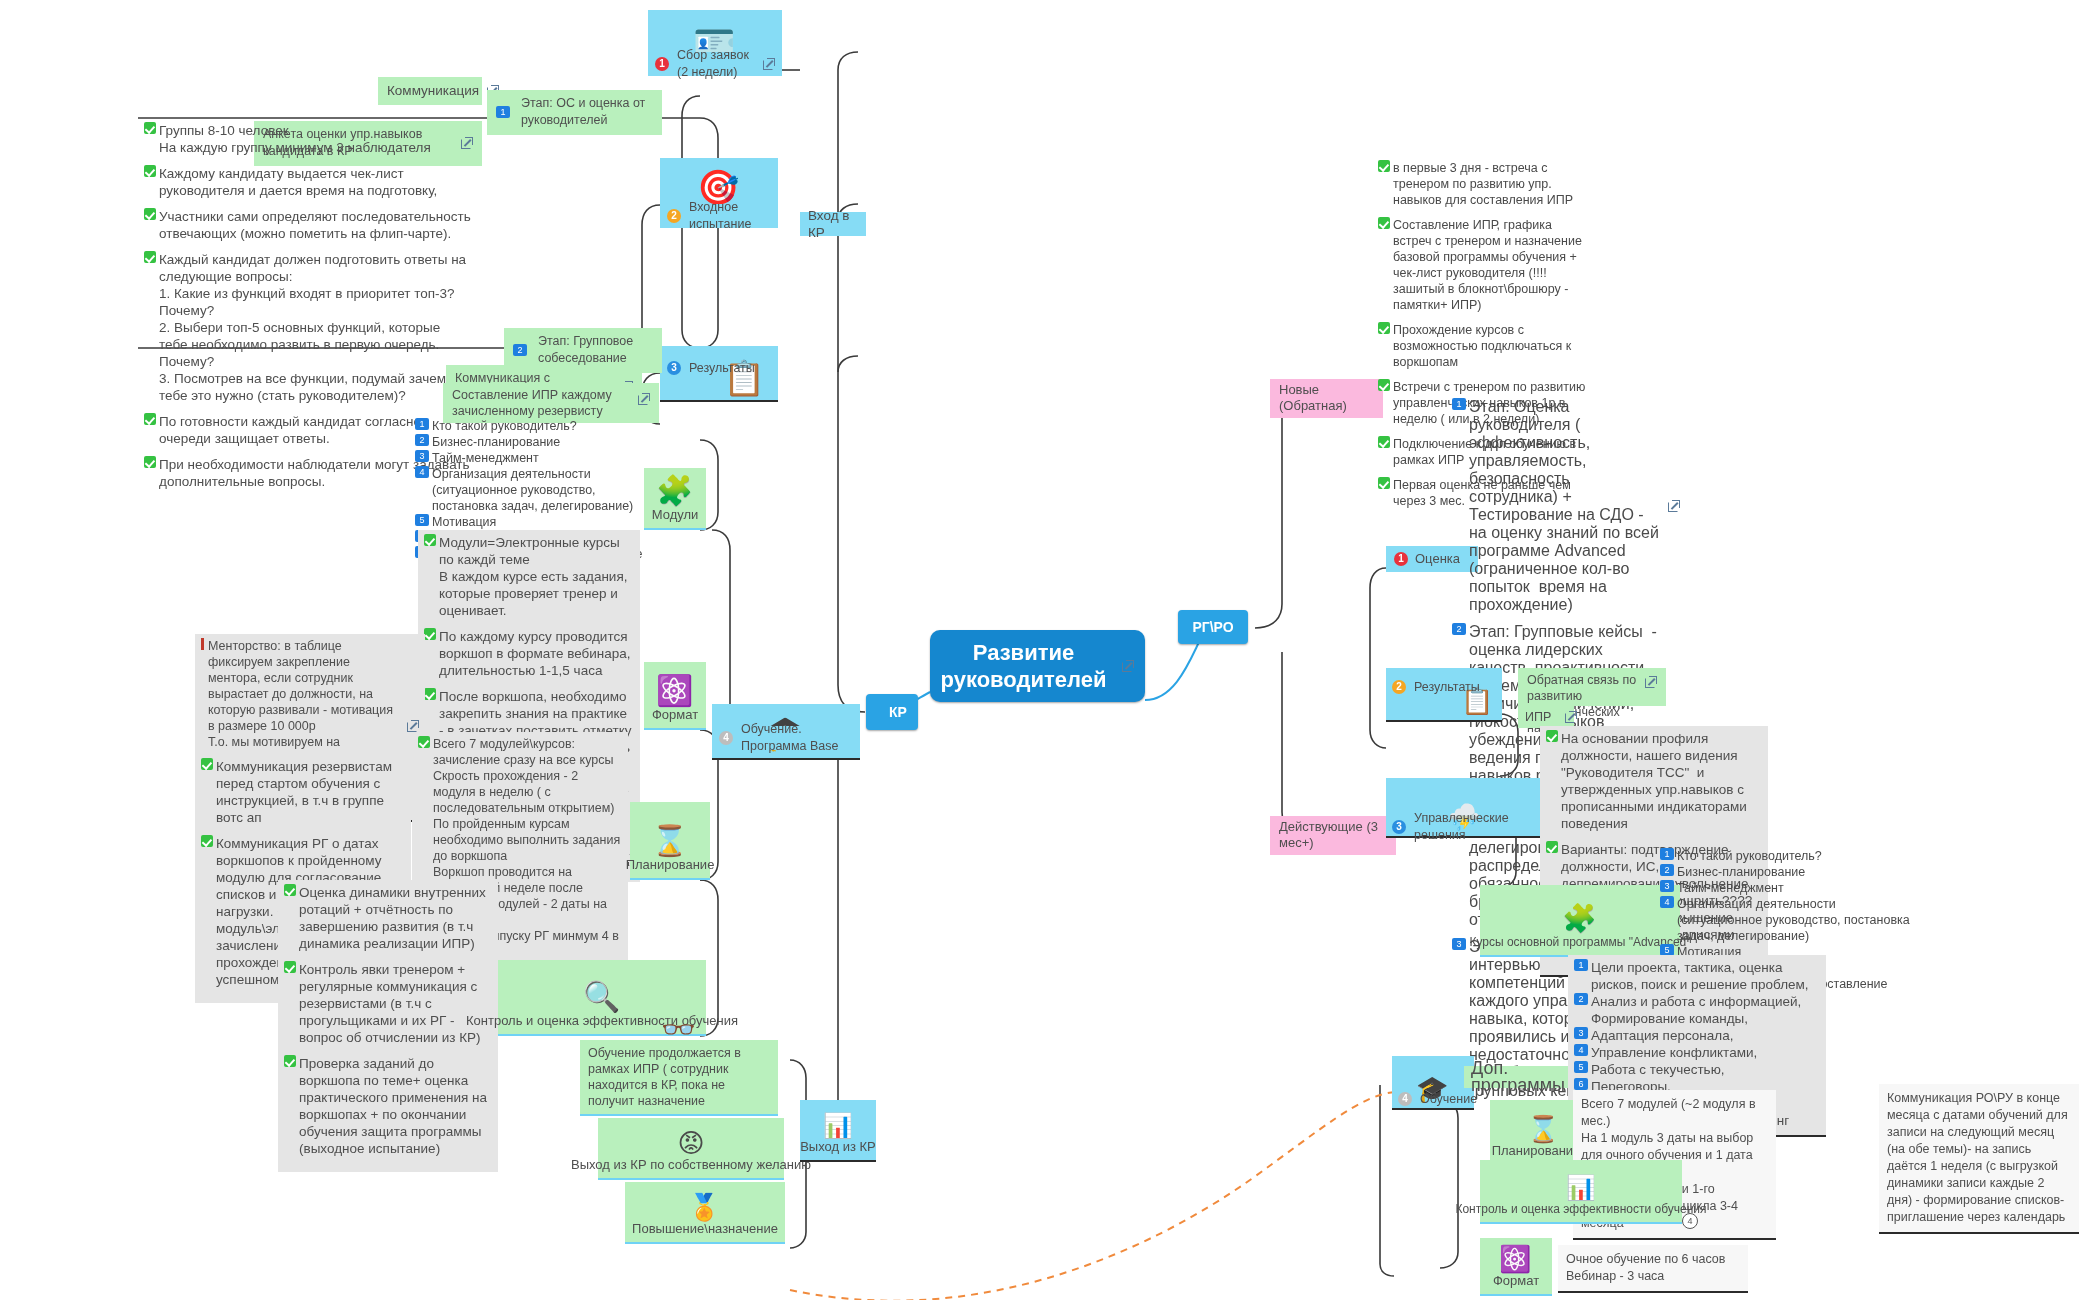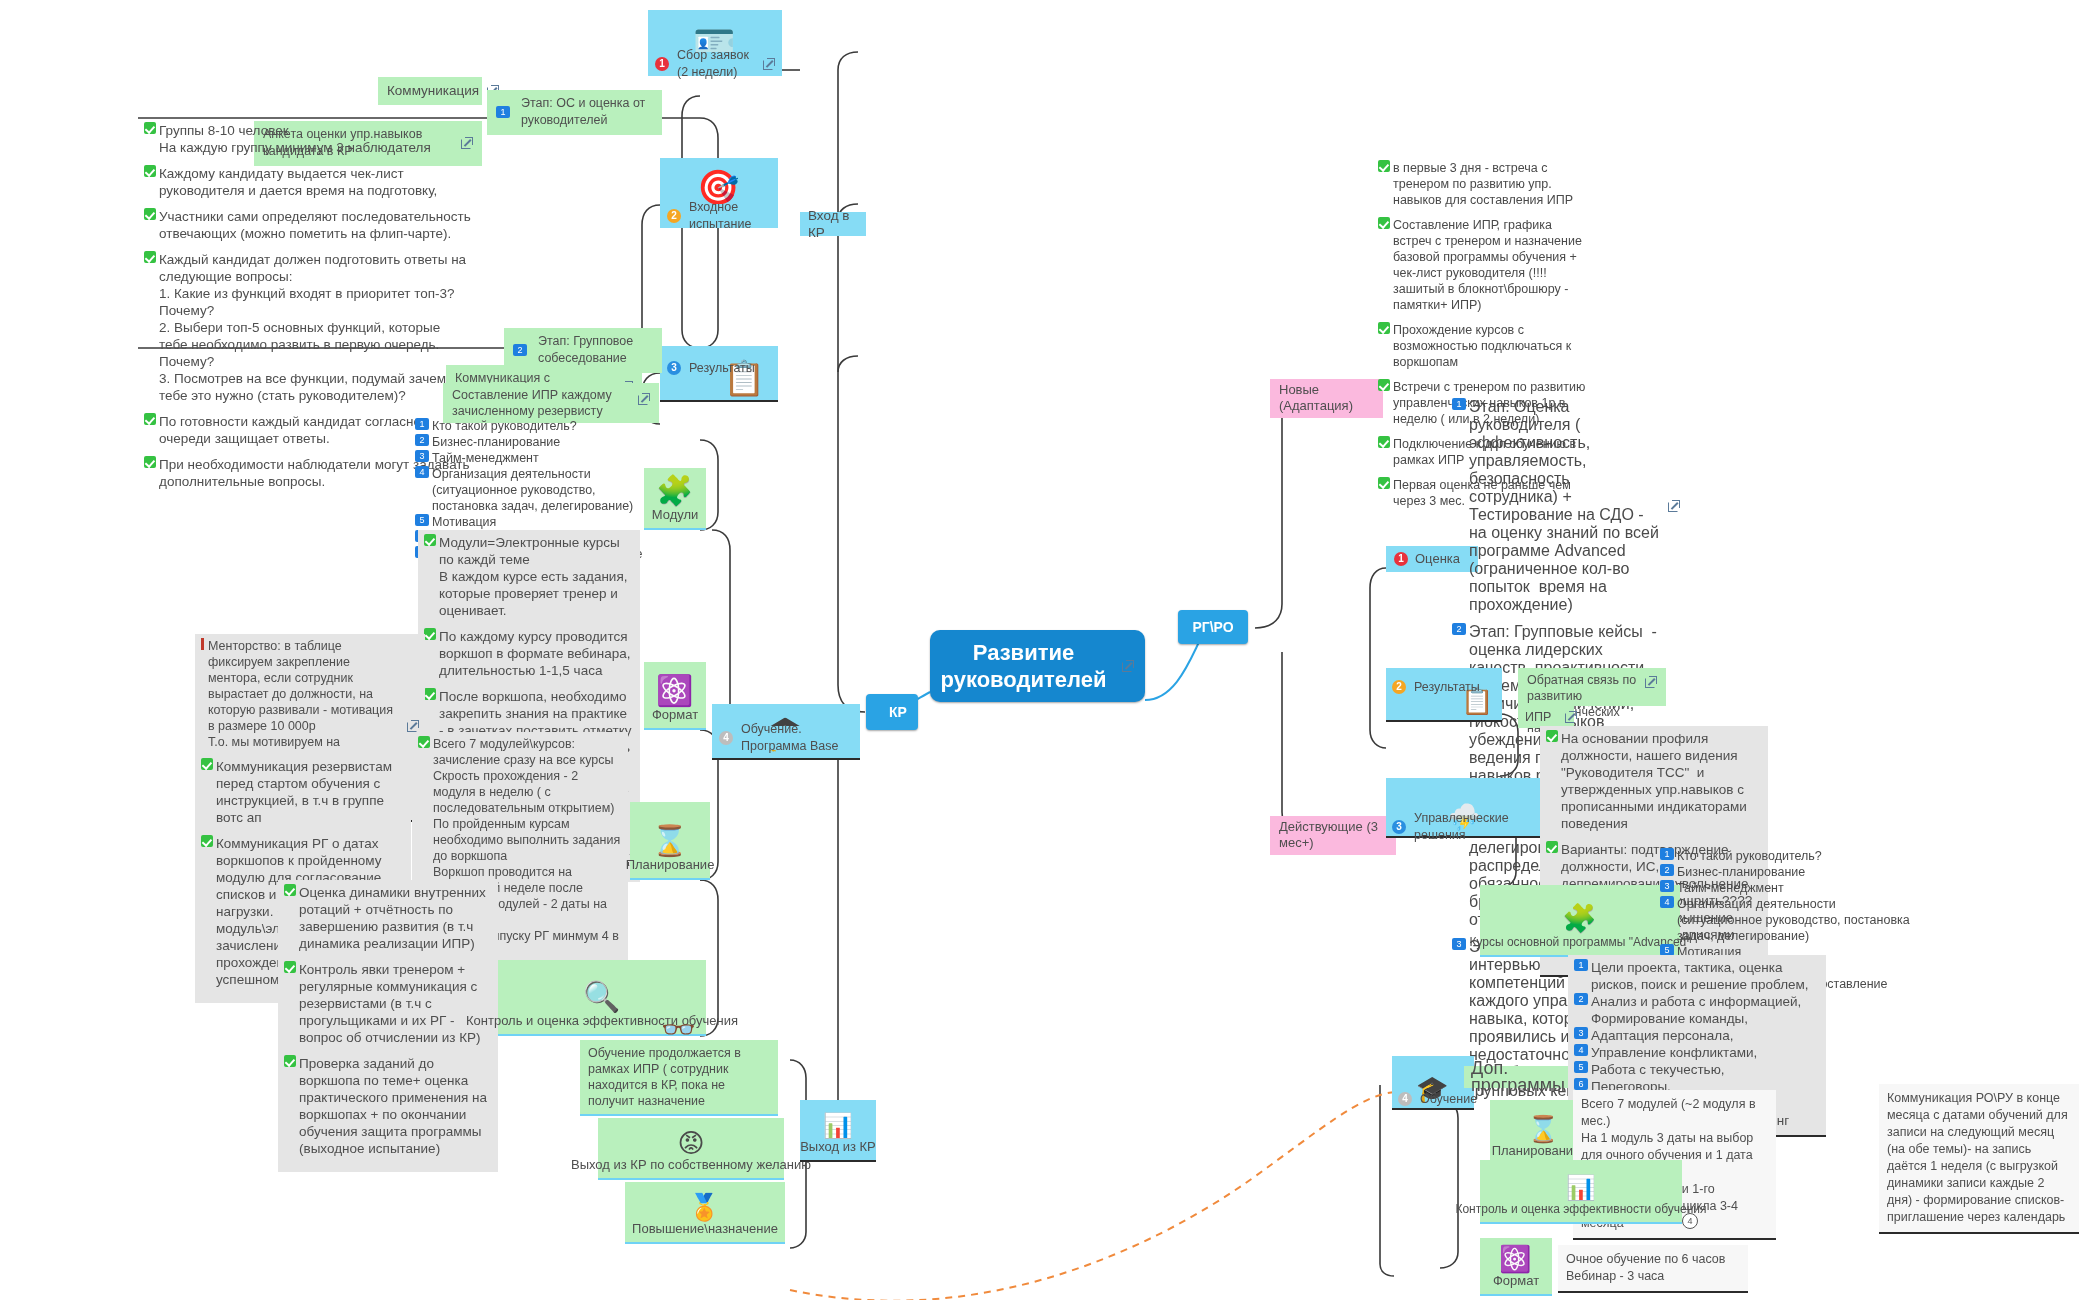--- a/index.html
+++ b/index.html
@@ -165,21 +165,21 @@
     <span class="ext">
         <i></i>
       </span>
   </div>
 
   <div class="node pill" style="left:866px;top:694px;width:52px;height:36px;padding-left:12px;">КР</div>
   <div class="node pill" style="left:1178px;top:610px;width:70px;height:34px;">РГ\РО</div>
 
   <div class="node bluebox" style="left:800px;top:212px;width:66px;height:24px;padding:3px 8px;justify-content:center;border-bottom:none;">Вход в КР</div>
   <div class="node bluebox" style="left:800px;top:1120px;width:76px;height:24px;padding:3px 8px;justify-content:center;border-bottom:none;">Выход из КР</div>
-  <div class="node pinkbox" style="left:1270px;top:379px;width:113px;">Новые (Адаптация)</div>
+  <div class="node pinkbox" style="left:1270px;top:379px;width:113px;">Новые (Обратная)</div>
   <div class="node pinkbox" style="left:1270px;top:816px;width:126px;">Действующие (3 мес+)</div>
 
   <div class="node icontile tile-blue" style="left:648px;top:10px;width:134px;height:58px;">
     <div class="big">🪪</div>
   </div>
   <div class="node bluebox" style="left:648px;top:52px;width:134px;height:24px;padding:3px 7px;border-bottom:none;font-size:12.5px;">
     <span class="dotred">1</span>
     <span>Сбор заявок (2 недели)</span>
     <span class="ext">
         <i></i>

